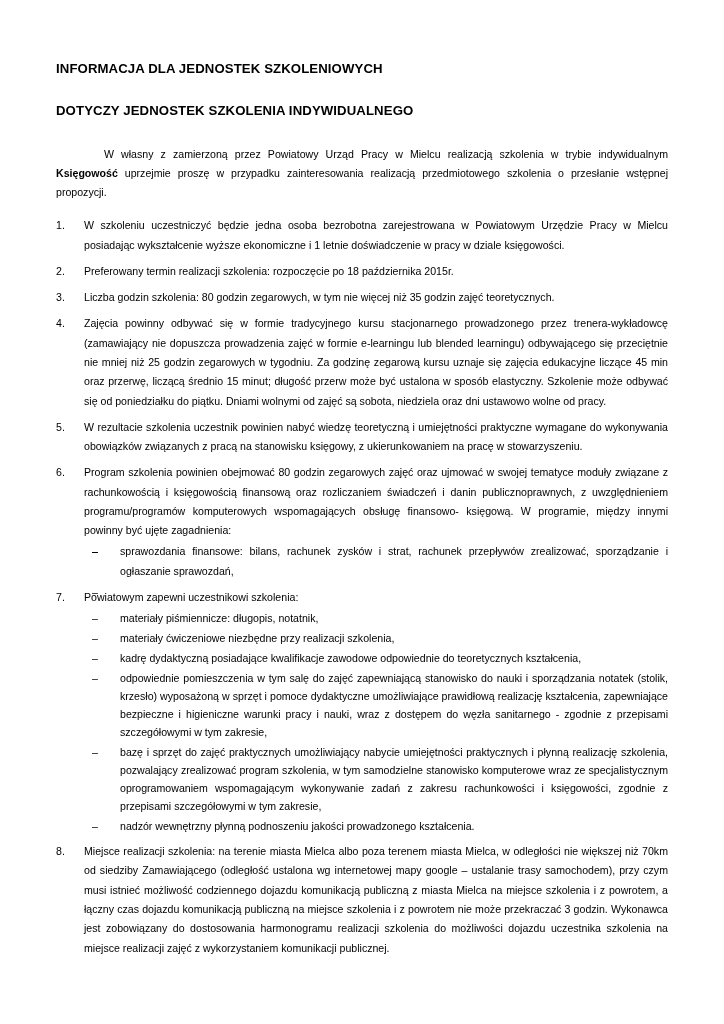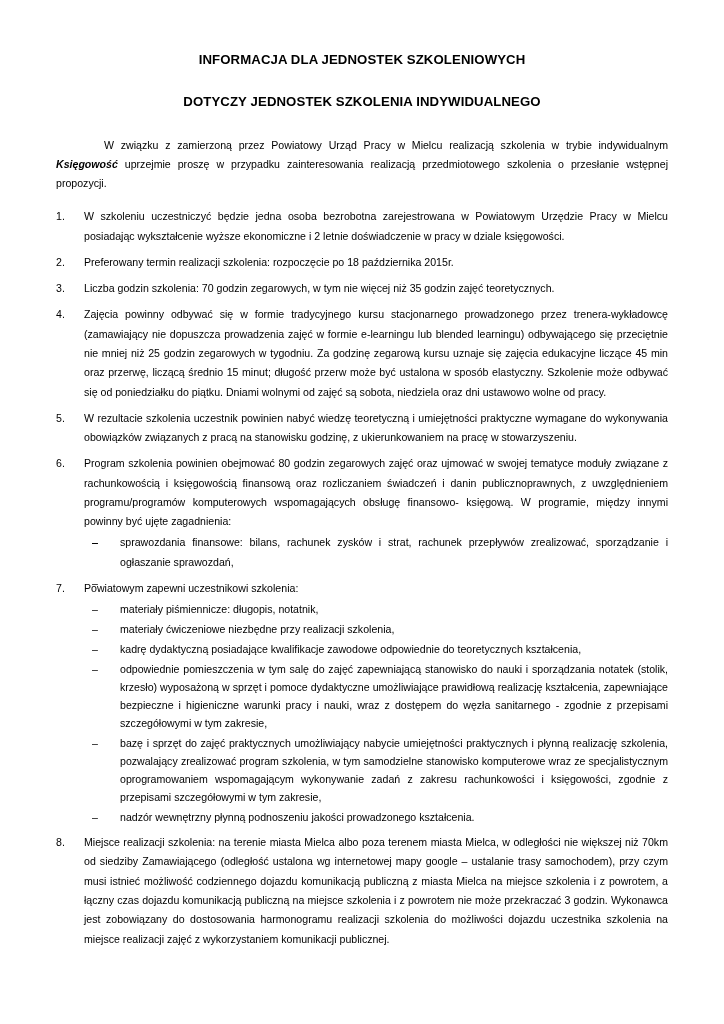--- a/index.html
+++ b/index.html
@@ -14,40 +14,39 @@
     color: #000000;
   }
   .page {
     width: 724px;
     min-height: 1024px;
     box-sizing: border-box;
     padding: 40px 56px 30px 56px;
     background: #ffffff;
   }
   .title {
-    text-align: center;
+    text-align: left;
     font-weight: bold;
     font-size: 13.2px;
     letter-spacing: 0.1px;
-    margin: 10px 0 0 0;
+    margin: 19px 0 0 0;
     line-height: 1.5;
   }
   .title.second {
     margin-top: 22px;
   }
   .intro {
     margin-top: 24px;
     font-size: 10.6px;
     line-height: 1.82;
     text-align: justify;
     text-indent: 48px;
   }
   .intro .bold {
     font-weight: bold;
-    font-style: italic;
   }
   ol.main {
     margin: 14px 0 0 0;
     padding: 0;
     list-style: none;
     counter-reset: mainitem;
   }
   ol.main > li {
     position: relative;
     padding-left: 28px;
@@ -93,50 +92,50 @@
 </style>
 </head>
 <body>
 
 <div class="page">
 
   <h1 class="title">INFORMACJA DLA JEDNOSTEK SZKOLENIOWYCH</h1>
   <h1 class="title second">DOTYCZY JEDNOSTEK SZKOLENIA INDYWIDUALNEGO</h1>
 
   <p class="intro">
-    <span>W związku z zamierzoną przez Powiatowy Urząd Pracy w Mielcu realizacją szkolenia w trybie indywidualnym</span>
+    <span>W własny z zamierzoną przez Powiatowy Urząd Pracy w Mielcu realizacją szkolenia w trybie indywidualnym</span>
     <span class="bold">Księgowość</span>
     <span>uprzejmie proszę w przypadku zainteresowania realizacją przedmiotowego szkolenia o przesłanie wstępnej propozycji.</span>
   </p>
 
   <ol class="main">
 
     <li>
       <span class="num">1.</span>
-      <span>W szkoleniu uczestniczyć będzie jedna osoba bezrobotna zarejestrowana w Powiatowym Urzędzie Pracy w Mielcu posiadając wykształcenie wyższe ekonomiczne i 2 letnie doświadczenie w pracy w dziale księgowości.</span>
+      <span>W szkoleniu uczestniczyć będzie jedna osoba bezrobotna zarejestrowana w Powiatowym Urzędzie Pracy w Mielcu posiadając wykształcenie wyższe ekonomiczne i 1 letnie doświadczenie w pracy w dziale księgowości.</span>
     </li>
 
     <li>
       <span class="num">2.</span>
       <span>Preferowany termin realizacji szkolenia: rozpoczęcie po 18 października  2015r.</span>
     </li>
 
     <li>
       <span class="num">3.</span>
-      <span>Liczba godzin szkolenia: 70 godzin zegarowych, w tym nie więcej niż 35 godzin zajęć teoretycznych.</span>
+      <span>Liczba godzin szkolenia: 80 godzin zegarowych, w tym nie więcej niż 35 godzin zajęć teoretycznych.</span>
     </li>
 
     <li>
       <span class="num">4.</span>
       <span>Zajęcia powinny odbywać się w formie tradycyjnego kursu stacjonarnego prowadzonego przez trenera-wykładowcę (zamawiający nie dopuszcza prowadzenia zajęć w formie e-learningu lub blended learningu) odbywającego się przeciętnie nie mniej niż 25 godzin zegarowych w tygodniu. Za godzinę zegarową kursu uznaje się zajęcia edukacyjne liczące 45 min oraz przerwę, liczącą średnio 15 minut; długość przerw może być ustalona w sposób elastyczny. Szkolenie może odbywać się od poniedziałku do piątku. Dniami wolnymi od zajęć są sobota, niedziela oraz dni ustawowo wolne od pracy.</span>
     </li>
 
     <li>
       <span class="num">5.</span>
-      <span>W rezultacie szkolenia uczestnik powinien nabyć wiedzę teoretyczną i umiejętności praktyczne wymagane do wykonywania obowiązków związanych z pracą na stanowisku godzinę, z ukierunkowaniem na pracę w stowarzyszeniu.</span>
+      <span>W rezultacie szkolenia uczestnik powinien nabyć wiedzę teoretyczną i umiejętności praktyczne wymagane do wykonywania obowiązków związanych z pracą na stanowisku księgowy, z ukierunkowaniem na pracę w stowarzyszeniu.</span>
     </li>
 
     <li>
       <span class="num">6.</span>
       <span>Program szkolenia powinien obejmować 80 godzin zegarowych zajęć oraz ujmować w swojej tematyce moduły związane z rachunkowością i księgowością finansową oraz rozliczaniem świadczeń i danin publicznoprawnych, z uwzględnieniem programu/programów komputerowych wspomagających obsługę finansowo- księgową. W programie, między innymi powinny być ujęte zagadnienia:</span>
       <ul class="dashlist sublist-wrap">
         <li>
           <span class="dash">–</span>
         </li>
         <li>

